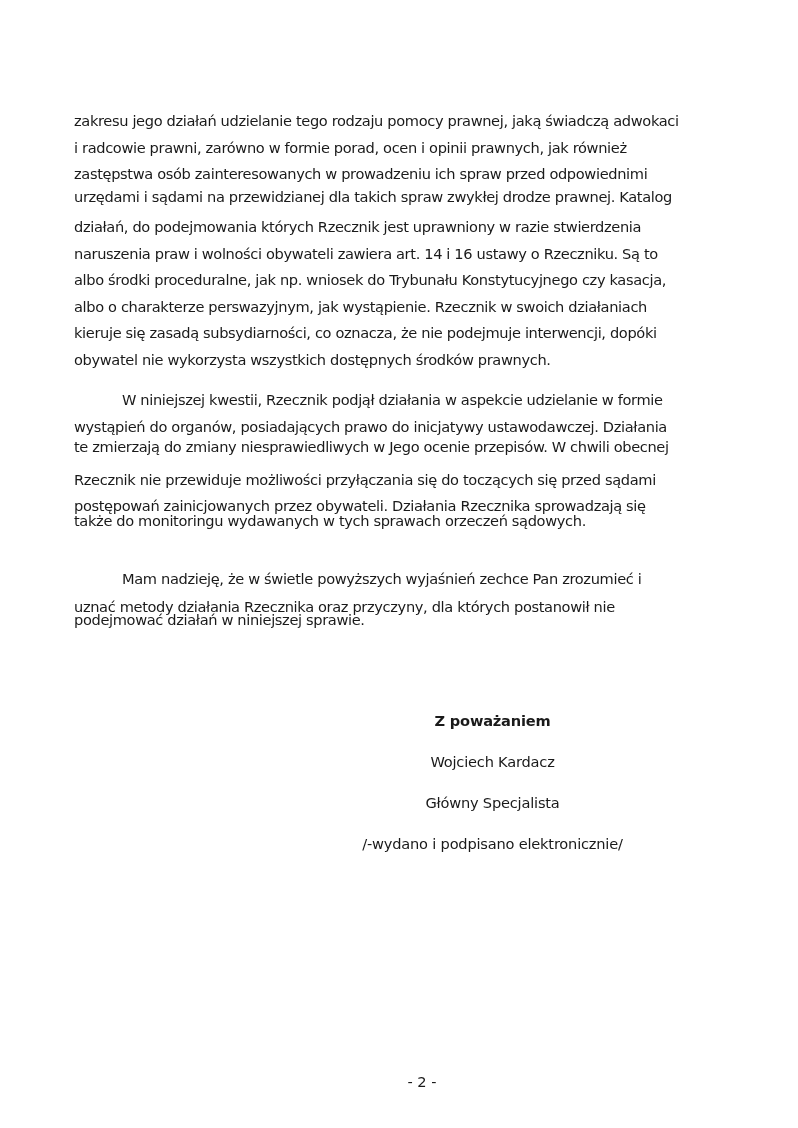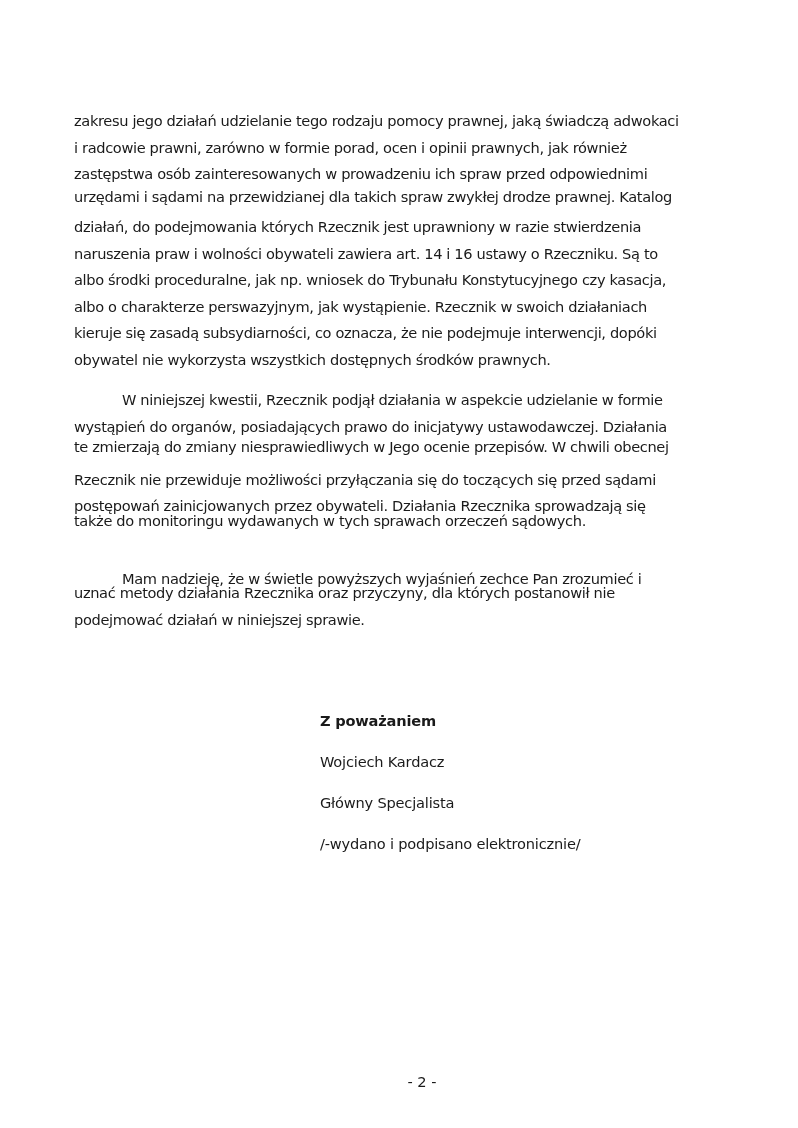--- a/index.html
+++ b/index.html
@@ -2,21 +2,21 @@
 <html><head>
 <meta charset="utf-8">
 <style>
   html, body { margin: 0; padding: 0; background: #ffffff; }
   body { width: 798px; height: 1128px; position: relative; overflow: hidden;
          font-family: "DejaVu Sans", sans-serif; color: #1a1a1a; }
   .page { position: absolute; left: 0; top: 0; width: 798px; height: 1128px; background: #fff; }
   .line { position: absolute; left: 74px; white-space: nowrap; font-size: 14.6px;
           letter-spacing: -0.35px; word-spacing: 0px; line-height: 20px; margin-top: 16px; }
   .indent { left: 122px; }
-  .center { position: absolute; left: 320px; width: 345px; text-align: left;
+  .center { position: absolute; left: 320px; width: 345px; text-align: center;
             font-size: 14.6px; letter-spacing: -0.2px; line-height: 20px; white-space: nowrap; }
   .bold { font-weight: bold; }
   .pagenum { position: absolute; left: 0; width: 844px; text-align: center; font-size: 14.6px; }
 </style>
 </head>
 <body>
 
 <div class="page">
 
   <div>
@@ -36,21 +36,21 @@
     <div class="line indent" style="top:374px">W niniejszej kwestii, Rzecznik podjął działania w aspekcie udzielanie w formie</div>
     <div class="line" style="top:400.5px">wystąpień do organów, posiadających prawo do inicjatywy ustawodawczej. Działania</div>
     <div class="line" style="top:421px">te zmierzają do zmiany niesprawiedliwych w Jego ocenie przepisów. W chwili obecnej</div>
     <div class="line" style="top:453.5px">Rzecznik nie przewiduje możliwości przyłączania się do toczących się przed sądami</div>
     <div class="line" style="top:480px">postępowań zainicjowanych przez obywateli. Działania Rzecznika sprowadzają się</div>
     <div class="line" style="top:495px">także do monitoringu wydawanych w tych sprawach orzeczeń sądowych.</div>
   </div>
 
   <div>
     <div class="line indent" style="top:553px">Mam nadzieję, że w świetle powyższych wyjaśnień zechce Pan zrozumieć i</div>
-    <div class="line" style="top:567px">uznać metody działania Rzecznika oraz przyczyny, dla których postanowił nie</div>
+    <div class="line" style="top:581px">uznać metody działania Rzecznika oraz przyczyny, dla których postanowił nie</div>
     <div class="line" style="top:594px">podejmować działań w niniejszej sprawie.</div>
   </div>
 
 
   <div>
     <div class="center bold" style="top:711px">Z poważaniem</div>
     <div class="center" style="top:752px">Wojciech Kardacz</div>
     <div class="center" style="top:793px">Główny Specjalista</div>
     <div class="center" style="top:834px">/-wydano i podpisano elektronicznie/</div>
   </div>

